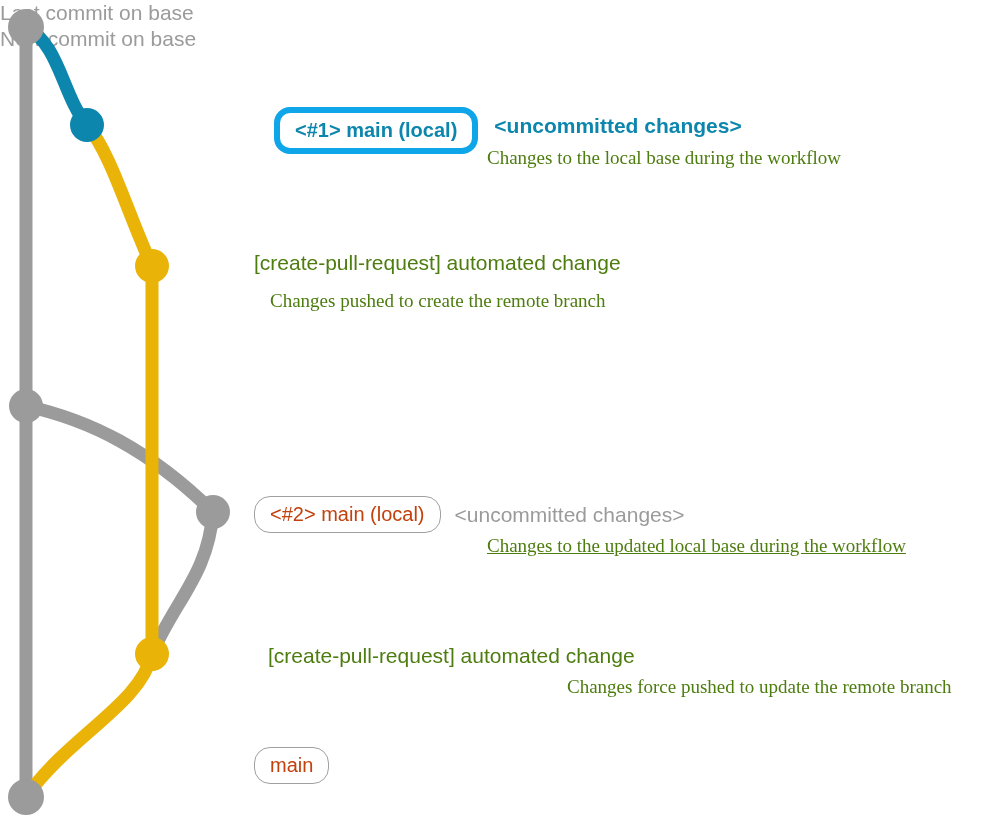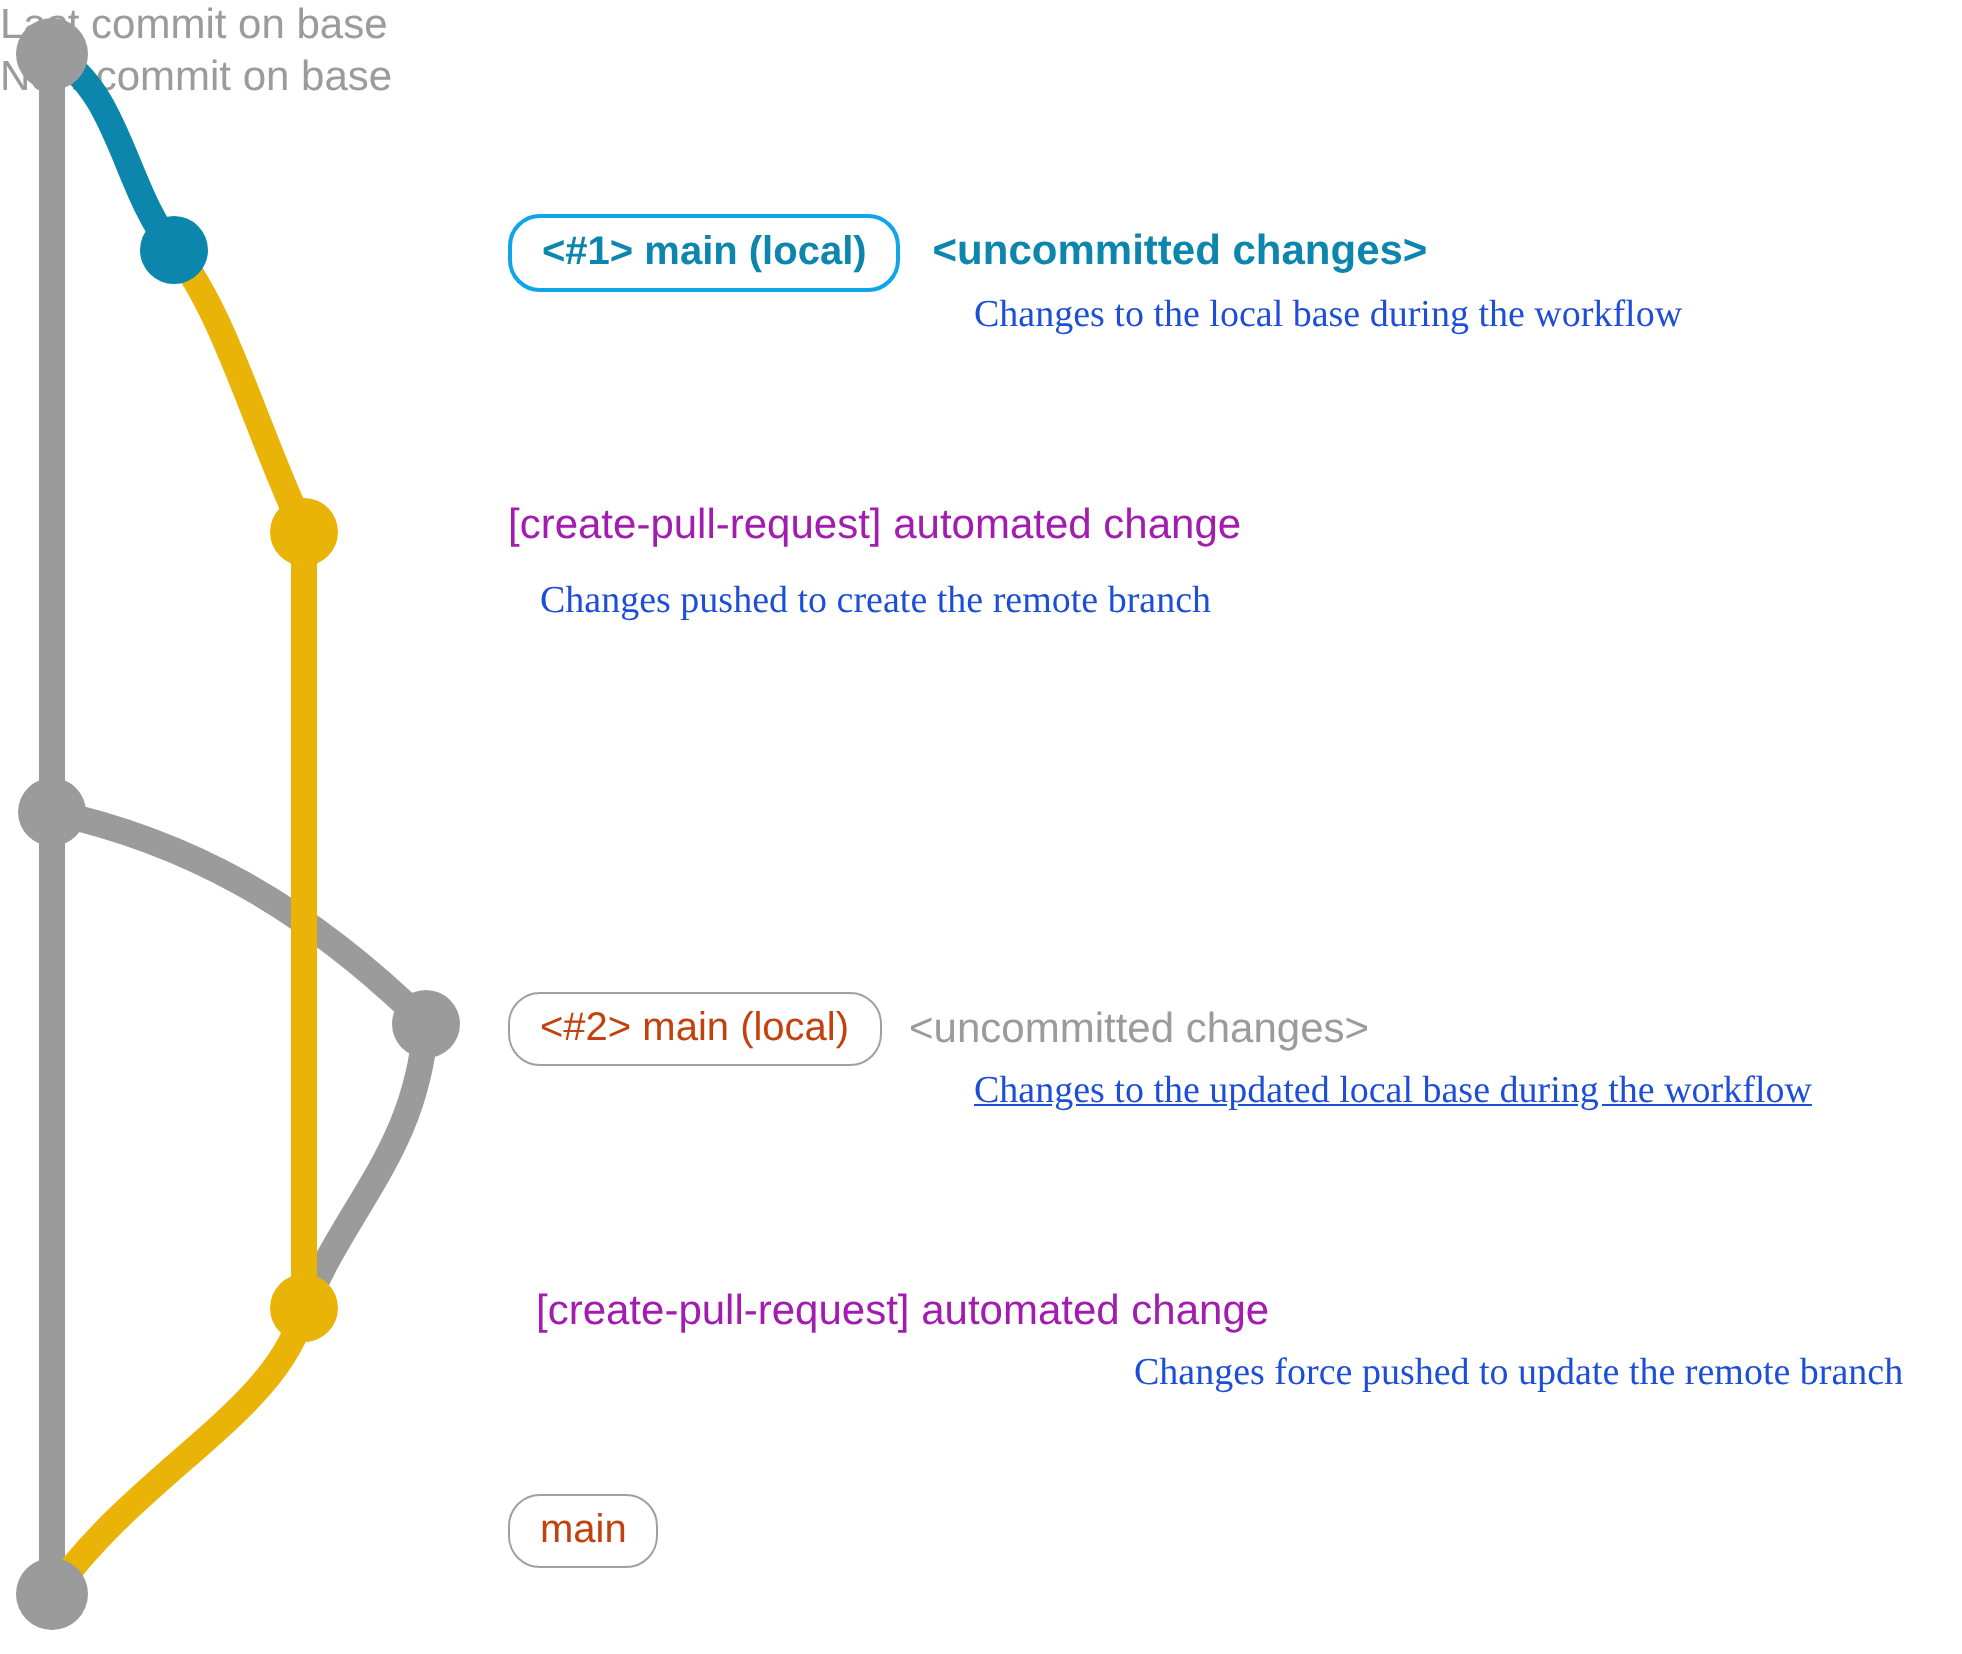--- a/index.html
+++ b/index.html
@@ -45,23 +45,24 @@
     box-sizing: border-box;
     border-radius: 16px;
     font-family: "Liberation Sans", sans-serif;
     font-size: 20px;
     line-height: 20px;
     padding: 7px 15px 8px 15px;
     white-space: nowrap;
     background: #ffffff;
   }
   .badge.blue {
-    border: 2px solid #0ea5e9;
+    border: 6px solid #0ea5e9;
     color: #0d86ad;
     font-weight: bold;
+    margin-left: 20px;
   }
   .badge.gray {
     border: 1.4px solid #a0a0a0;
     color: #c2410c;
     font-weight: normal;
   }
   .badge.yellow {
     border: 1.6px solid #e8bf0b;
     color: #e8bf0b;
     font-weight: bold;
@@ -69,29 +70,29 @@
 
   
   .subject {
     font-family: Liberation Sans, sans-serif;
     font-size: 21px;
     line-height: 21px;
     white-space: nowrap;
   }
   .subject.blue   { color: #0d86ad; font-weight: bold; }
   .subject.gray   { color: #9b9b9b; font-weight: normal; }
-  .subject.yellow { color: #a21caf; font-weight: normal; text-align: right; }
+  .subject.yellow { color: #4d7c0f; font-weight: normal; text-align: right; }
 
   
   .desc {
     position: absolute;
     font-family: "Liberation Serif", "DejaVu Serif", serif;
     font-size: 19px;
     line-height: 19px;
-    color: #1d4ed8;
+    color: #4d7c0f;
     white-space: nowrap;
   }
 
   
   #lbl-last-commit    { left: 254px; top: 12px; }
   #lbl-new-commit     { left: 254px; top: 398px; }
 
   #row-c1  { left: 254px; top: 107px; }
   #row-c2  { left: 254px; top: 252px; }
   #row-c3  { left: 254px; top: 496px; }

